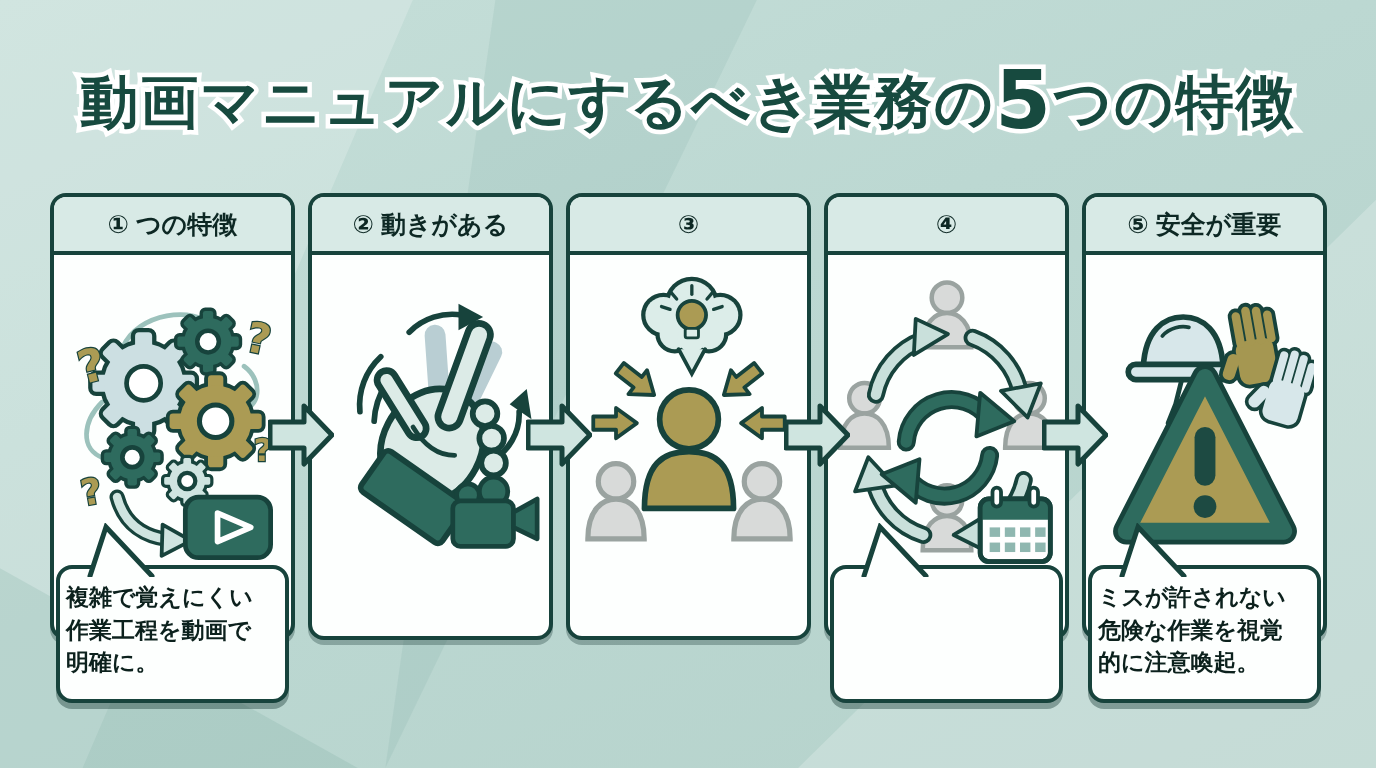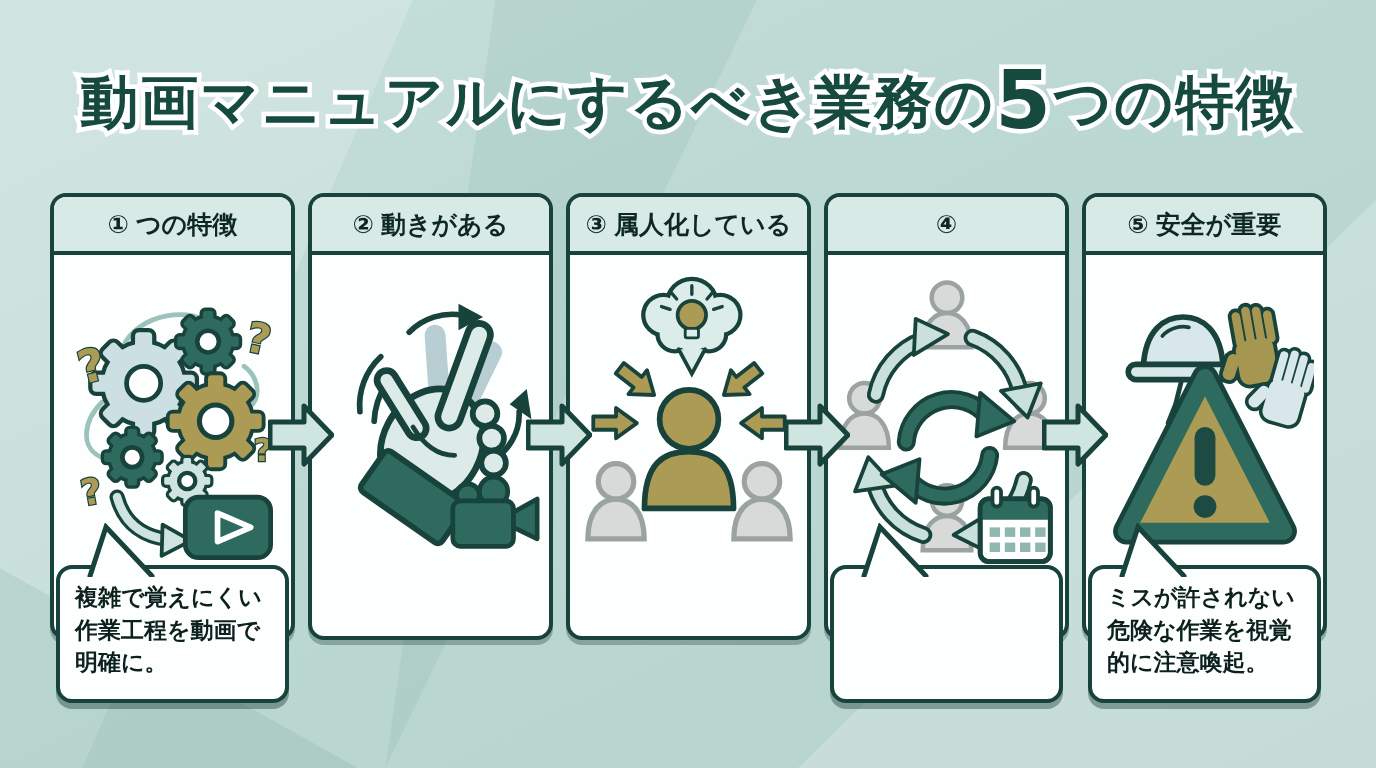--- a/index.html
+++ b/index.html
@@ -29,21 +29,21 @@
   .card{height:447px; background:#fdfffe; border:4px solid var(--outline);
         border-radius:16px; overflow:hidden; box-shadow:0 5px 0 rgba(16,50,45,.30);}
   .card-header{height:58px; background:var(--header-bg); border-bottom:4px solid var(--outline);
         display:flex; align-items:center; justify-content:center; gap:7px;
         font-size:25px; font-weight:800; color:#0d2824; white-space:nowrap;}
   .card-body{height:381px; display:flex; justify-content:center; align-items:flex-start; padding-top:5px;}
   .card-body svg{display:block;}
 
   .bubble{position:absolute; left:6px; right:6px; top:372px; z-index:4; min-height:138px;
         background:#fdfffe; border:4px solid var(--outline); border-radius:16px;
-        padding:12px 13px 12px 15px; box-shadow:0 6px 0 rgba(16,50,45,.38);}
+        padding:12px 13px 12px 6px; box-shadow:0 6px 0 rgba(16,50,45,.38);}
   .bubble-text{font-size:23px; font-weight:800; line-height:1.42; color:var(--text-dark);
         word-break:break-all;}
   .tail{position:absolute; top:-46px; left:22px; width:78px; height:54px; z-index:3;}
 
   .flow-arrow{position:absolute; top:207px; width:66px; height:70px; z-index:6;}
   .fa1{left:218px;} .fa2{left:476px;} .fa3{left:734px;} .fa4{left:992px;}
 
   .sq{fill:none; stroke:#9cc2bc; stroke-width:5; stroke-linecap:round;}
   .q{font-weight:bold; fill:var(--accent-gold); stroke:var(--outline); stroke-width:2.5; paint-order:stroke;}
   .ds{stroke:var(--outline); fill:none; stroke-linecap:round;}
@@ -174,21 +174,20 @@
             <path d="M202,266 L227,252 L227,294 L202,282 Z" fill="#2e6b5e" stroke="#17433c" stroke-width="5" stroke-linejoin="round"></path>
           </svg>
         </div>
       </div>
     </div>
 
     <div class="col">
       <div class="card">
         <div class="card-header">
           <span>③</span>
-          <span>属人化している</span>
         </div>
         <div class="card-body">
           <svg width="218" height="313" viewBox="0 0 230 330">
             <defs>
               <g id="i3cl">
                 <circle cx="118" cy="46" r="24"></circle>
                   <circle cx="88" cy="58" r="19"></circle>
                   <circle cx="148" cy="58" r="19"></circle>
                 <circle cx="100" cy="78" r="16"></circle>
                   <circle cx="136" cy="78" r="16"></circle>

